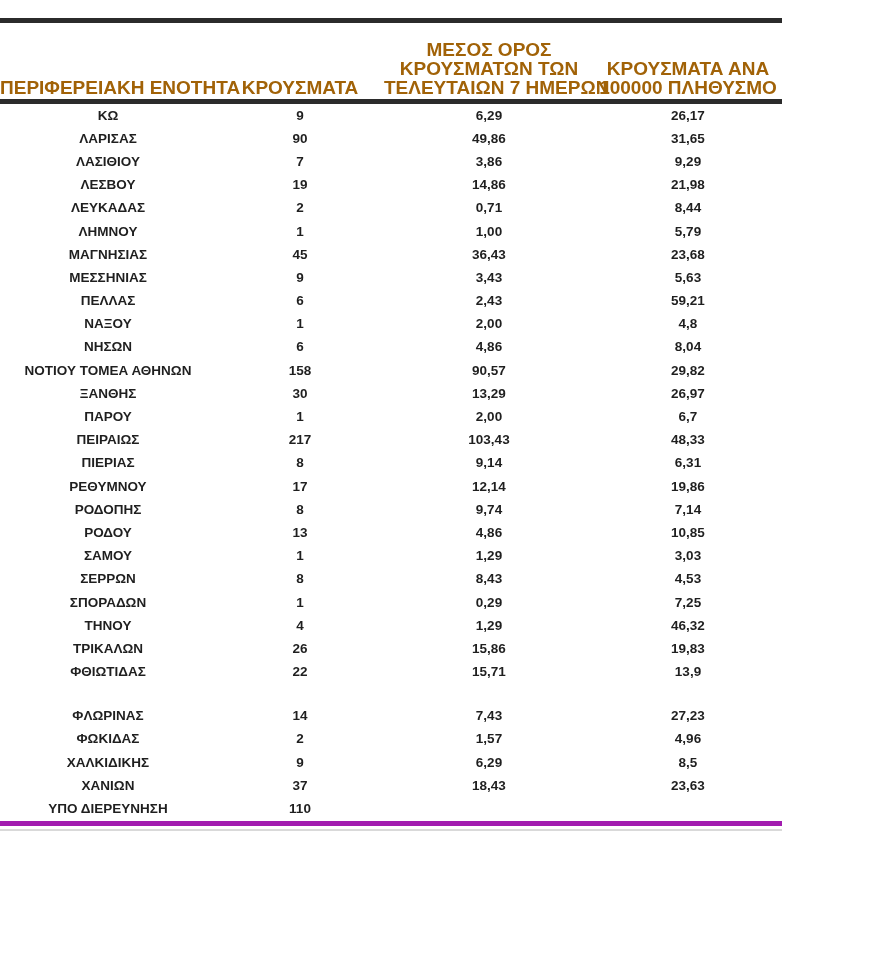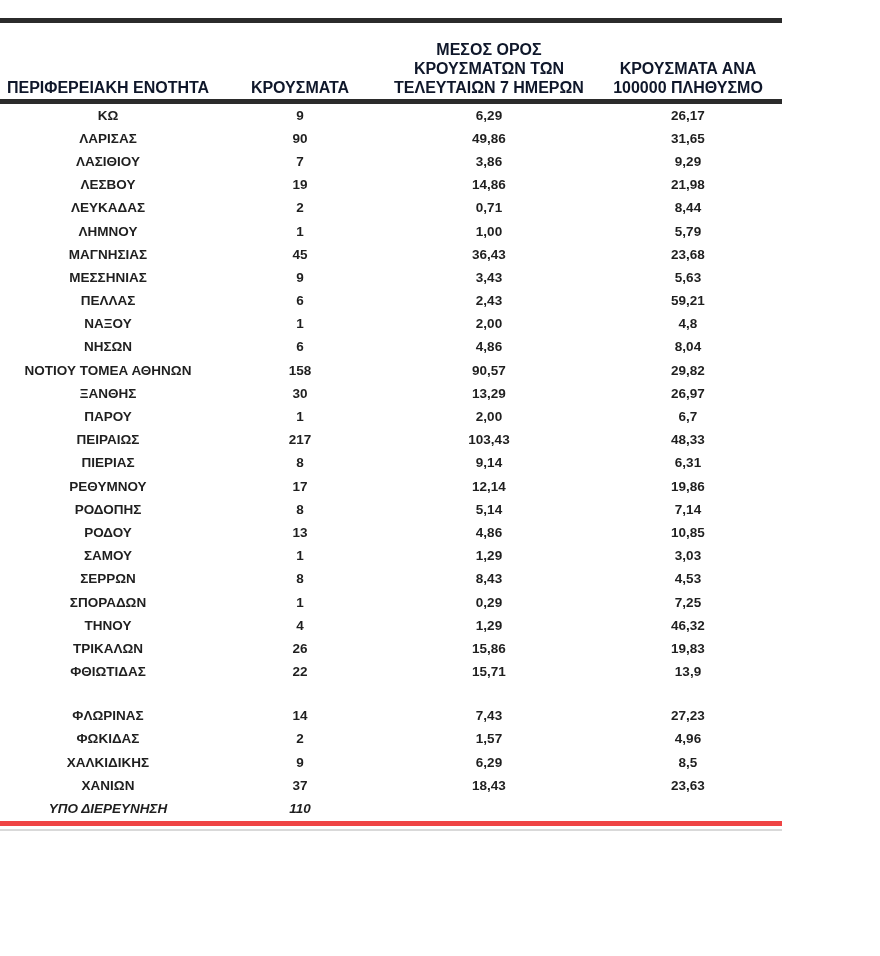--- a/index.html
+++ b/index.html
@@ -26,49 +26,48 @@
   table.cases-table col.c-region  { width: 216px; }
   table.cases-table col.c-cases   { width: 168px; }
   table.cases-table col.c-avg7    { width: 210px; }
   table.cases-table col.c-per100k { width: 188px; }
 
   thead th {
     height: 74px;
     vertical-align: bottom;
     text-align: center;
     font-weight: bold;
-    font-size: 16px;
+    font-size: 19px;
     line-height: 19px;
     padding: 0 0 2px 0;
     border-bottom: 5px solid #2b2b2b;
-    color: #0f172a;
+    color: #a16207;
   }
   thead th .hline {
     display: block;
     white-space: nowrap;
   }
   tbody td {
     height: 23.2px;
     padding: 0;
     text-align: center;
     vertical-align: middle;
     font-size: 13.5px;
     font-weight: bold;
     line-height: 14px;
     color: #1f1f1f;
     white-space: nowrap;
   }
   tr.spacer-row td {
     height: 21px;
   }
   tr.italic-row td {
-    font-style: italic;
   }
   tbody {
-    border-bottom: 5px solid #ef4444;
+    border-bottom: 5px solid #a21caf;
     margin-top: 16px;
   }
   .bottom-shadow {
     width: 782px;
     height: 2px;
     background: #d9d9d9;
     margin-top: 3px;
   }
 </style>
 </head>
@@ -200,21 +199,21 @@
         </tr>
         <tr>
           <td>ΡΕΘΥΜΝΟΥ</td>
           <td>17</td>
           <td>12,14</td>
           <td>19,86</td>
         </tr>
         <tr>
           <td>ΡΟΔΟΠΗΣ</td>
           <td>8</td>
-          <td>5,14</td>
+          <td>9,74</td>
           <td>7,14</td>
         </tr>
         <tr>
           <td>ΡΟΔΟΥ</td>
           <td>13</td>
           <td>4,86</td>
           <td>10,85</td>
         </tr>
         <tr>
           <td>ΣΑΜΟΥ</td>

